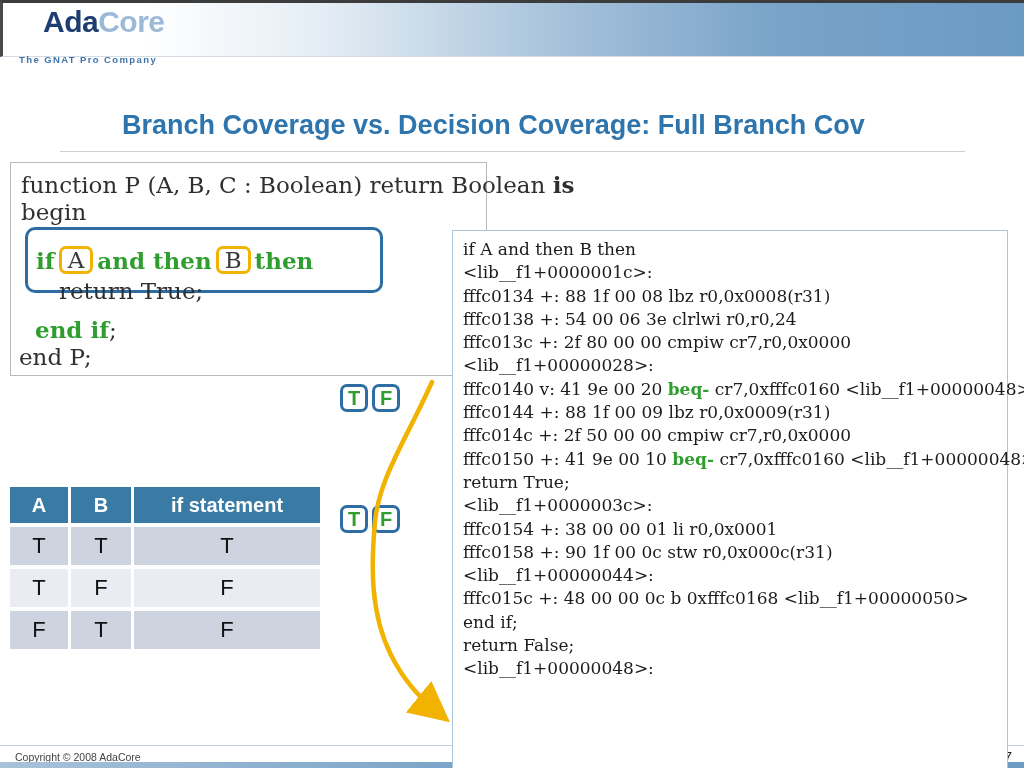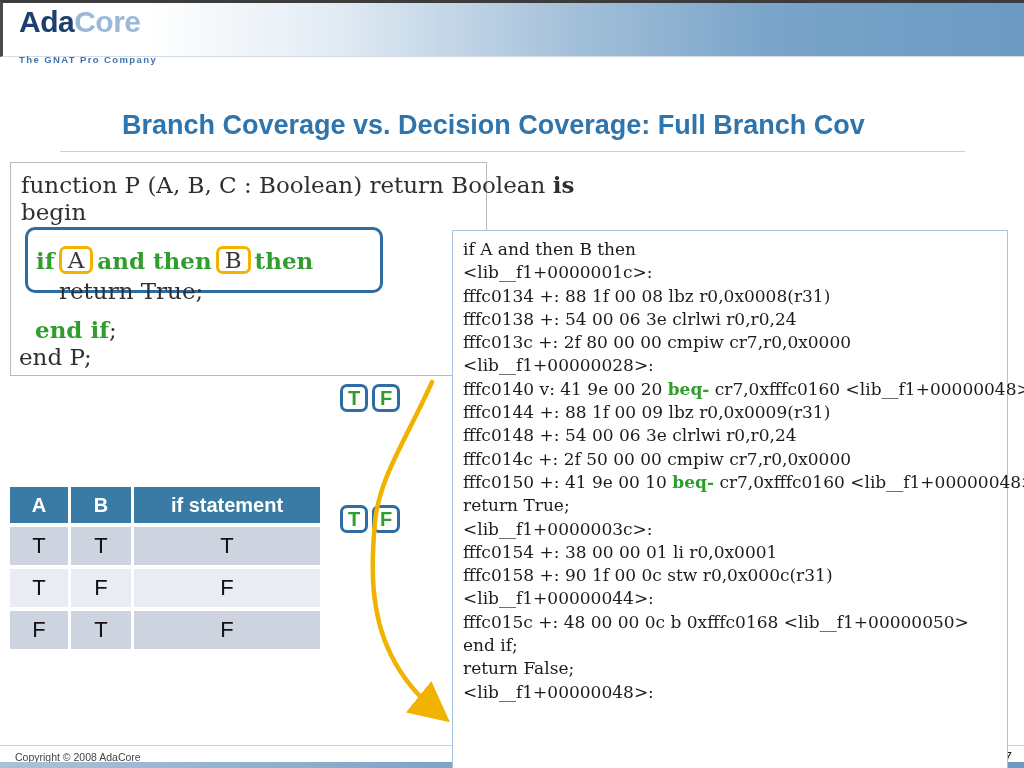--- a/index.html
+++ b/index.html
@@ -8,21 +8,21 @@
     font-family:"Liberation Sans",sans-serif;overflow:hidden;
   }
   
   .header{
     position:absolute;left:0;top:0;width:1024px;height:57px;
     background:linear-gradient(90deg,#ffffff 0%,#ffffff 14%,#e3ecf4 32%,#a5c1da 55%,#7aa4c9 75%,#6b9ac3 100%);
     border-top:3px solid #3c3c3c;border-left:3px solid #4a4a4a;
     border-bottom:1px solid #d4dde5;box-sizing:border-box;
   }
   .logo{position:absolute;left:16px;top:4px;line-height:1;}
-  .logo-main{font-size:30px;font-weight:bold;letter-spacing:-0.5px;}
+  .logo-main{font-size:30px;font-weight:bold;letter-spacing:-0.5px;margin-left:24px;}
   .logo-ada{color:#1c3e71;}
   .logo-core{color:#9db9d8;}
   .logo-tagline{font-size:9.5px;font-weight:bold;color:#3f74ab;letter-spacing:1.4px;margin-top:18px;}
   
   .slide-title{
     position:absolute;left:90px;top:110px;font-size:27px;font-weight:bold;color:#2e74ad;margin-left:32px;
   }
   .title-rule{position:absolute;left:60px;top:151px;width:905px;height:1px;background:#cfcfcf;}
   
   .code-box{
@@ -115,21 +115,20 @@
   <div class="asm-panel">
     <div>
         <div class="asm-line">if A and then B then</div>
         <div class="asm-line">&lt;lib__f1+0000001c&gt;:</div>
         <div class="asm-line">fffc0134 +: 88 1f 00 08 lbz r0,0x0008(r31)</div>
         <div class="asm-line">fffc0138 +: 54 00 06 3e clrlwi r0,r0,24</div>
         <div class="asm-line">fffc013c +: 2f 80 00 00 cmpiw cr7,r0,0x0000</div>
         <div class="asm-line">&lt;lib__f1+00000028&gt;:</div>
         <div class="asm-line">fffc0140 v: 41 9e 00 20 <span class="kw">beq-</span> cr7,0xfffc0160 &lt;lib__f1+00000048&gt;</div>
         <div class="asm-line">fffc0144 +: 88 1f 00 09 lbz r0,0x0009(r31)</div>
-        <div class="asm-line">fffc0148 +: 54 00 06 3e clrlwi r0,r0,24</div>
         <div class="asm-line">fffc014c +: 2f 50 00 00 cmpiw cr7,r0,0x0000</div>
         <div class="asm-line">fffc0150 +: 41 9e 00 10 <span class="kw">beq-</span> cr7,0xfffc0160 &lt;lib__f1+00000048&gt;</div>
         <div class="asm-line">return True;</div>
         <div class="asm-line">&lt;lib__f1+0000003c&gt;:</div>
         <div class="asm-line">fffc0154 +: 38 00 00 01 li r0,0x0001</div>
         <div class="asm-line">fffc0158 +: 90 1f 00 0c stw r0,0x000c(r31)</div>
         <div class="asm-line">&lt;lib__f1+00000044&gt;:</div>
         <div class="asm-line">fffc015c +: 48 00 00 0c b 0xfffc0168 &lt;lib__f1+00000050&gt;</div>
         <div class="asm-line">end if;</div>
         <div class="asm-line">return False;</div>

